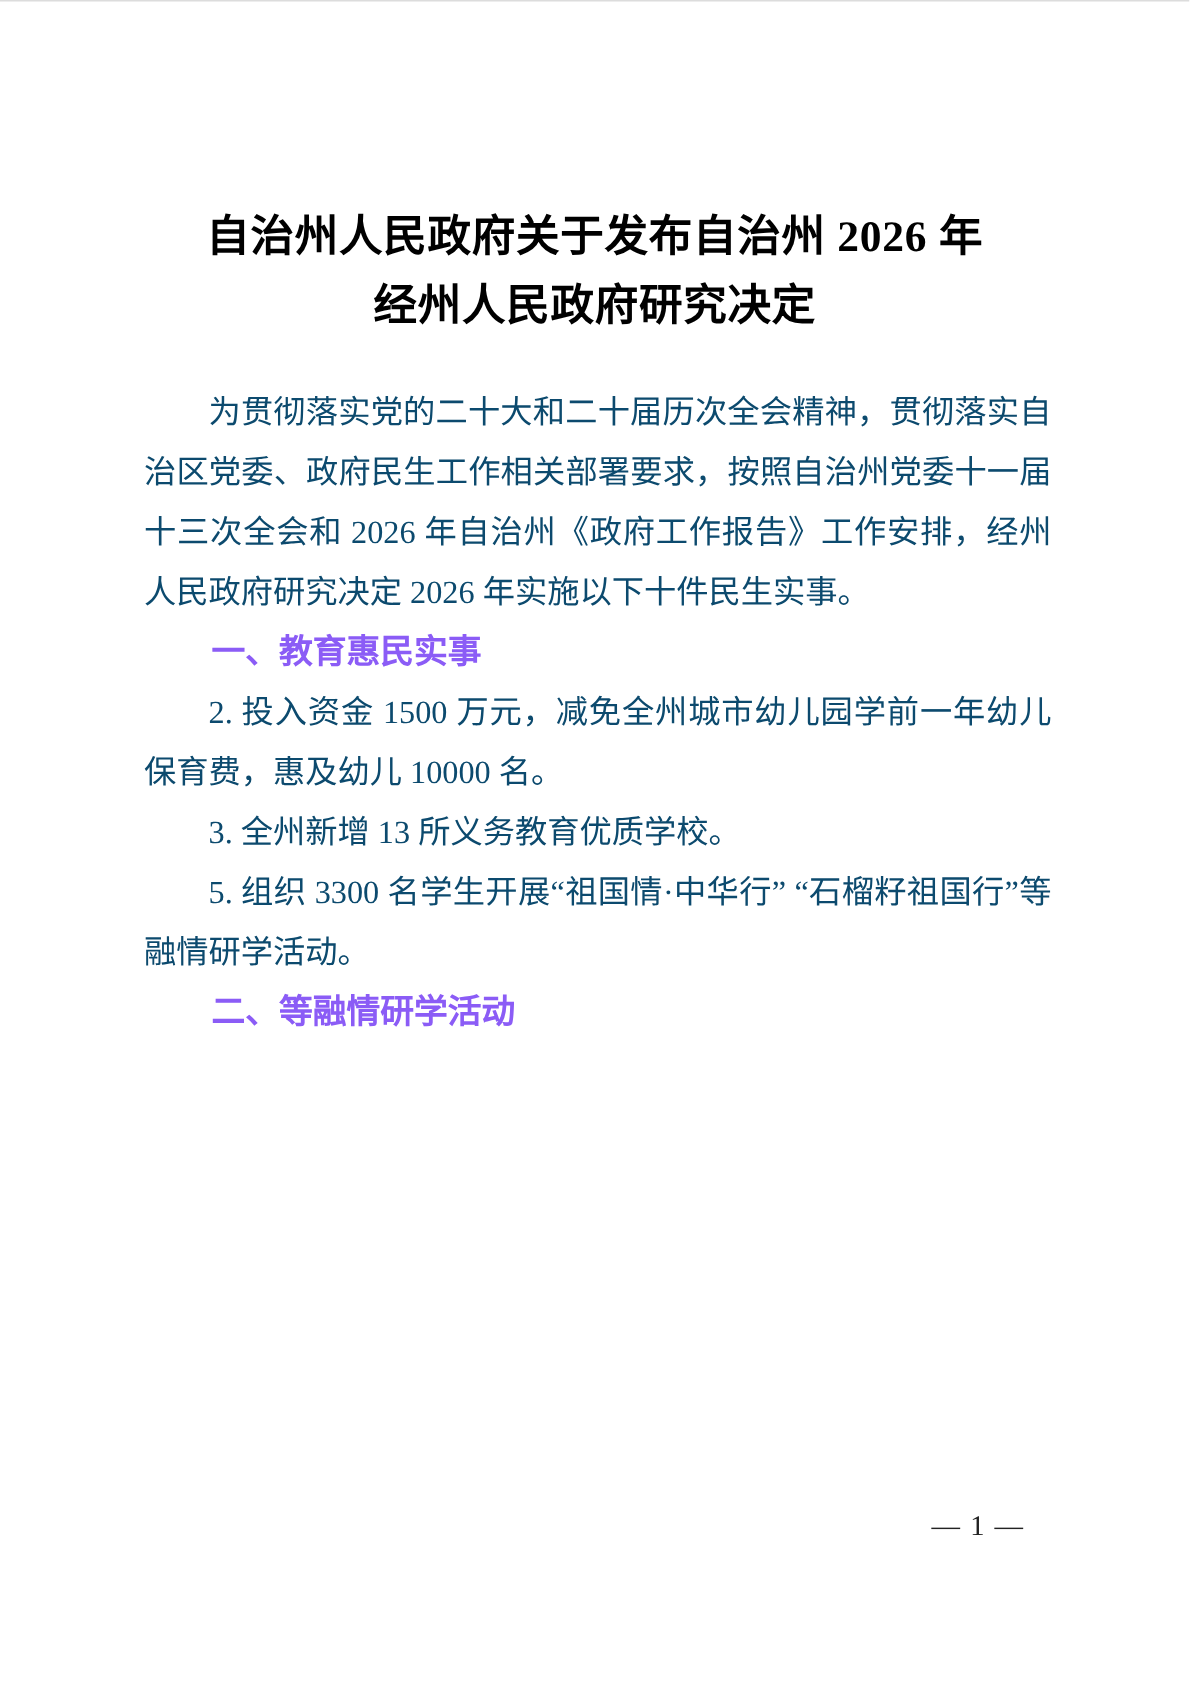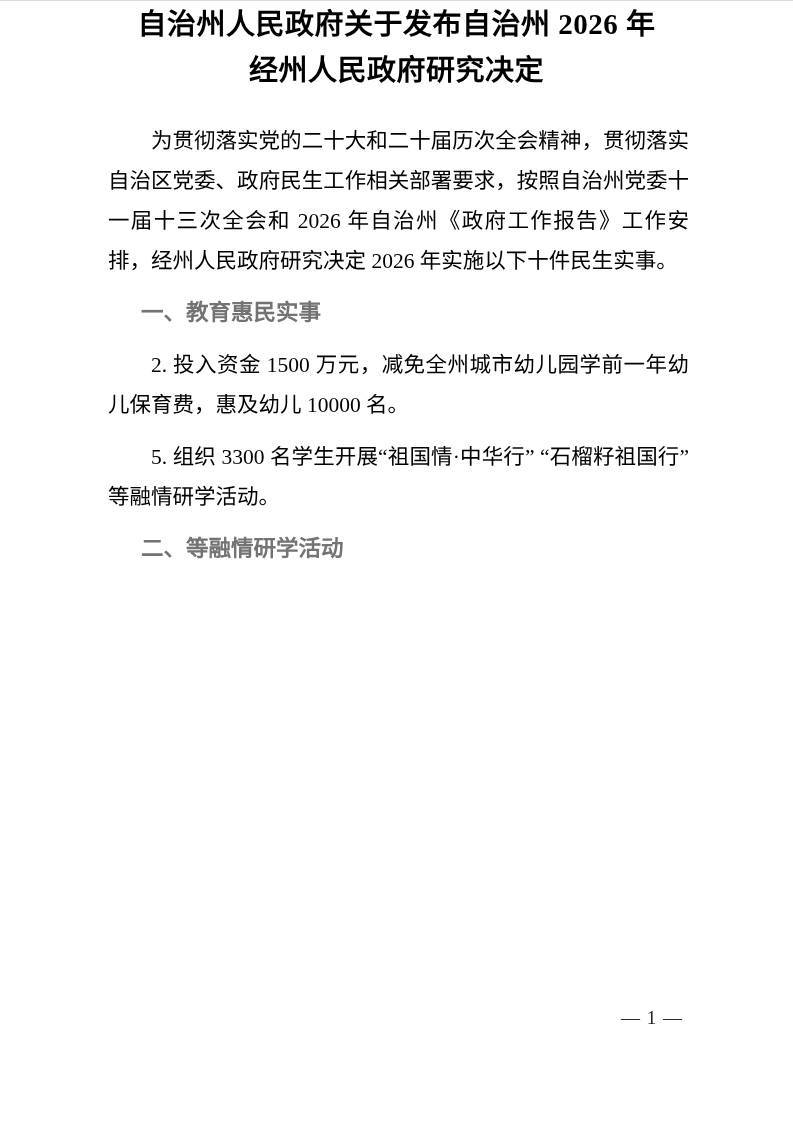--- a/index.html
+++ b/index.html
@@ -11,52 +11,53 @@
     position: relative;
     width: 793px;
     height: 1122px;
     background: #ffffff;
     color: #111111;
     border-top: 1px solid #dcdcdc;
     box-sizing: border-box;
     overflow: hidden;
   }
   .title {
+    padding-top: 134px;
     text-align: center;
     font-family: "Liberation Serif", "DejaVu Serif", serif;
     font-weight: bold;
     font-size: 29px;
     line-height: 46px;
     color: #000000;
     letter-spacing: 0.5px;
   }
   .content {
     margin: 28px 92px 0 96px;
     text-align: justify;
   }
   .para {
-    margin: 12px;
+    margin: 0;
     font-family: "Liberation Serif", "DejaVu Serif", serif;
     font-size: 21.5px;
     line-height: 40px;
     text-indent: 2em;
     text-align: justify;
-    color: #000000;
+    color: #0c4a6e;
   }
   .para.tight {
     letter-spacing: -0.6px;
   }
   .heading {
     margin: 0;
     font-family: "Liberation Sans", "DejaVu Sans", sans-serif;
     font-weight: bold;
     font-size: 22.5px;
     line-height: 40px;
     text-indent: 2em;
-    color: #737373;
+    color: #8b5cf6;
   }
   .footer {
     position: absolute;
     top: 1006px;
     right: 110px;
     font-family: "Liberation Serif", "DejaVu Serif", serif;
     font-size: 19px;
     color: #222222;
     letter-spacing: 1px;
   }
@@ -68,19 +69,20 @@
 
   <div class="title">
     <div>自治州人民政府关于发布自治州 2026 年</div>
     <div>经州人民政府研究决定</div>
   </div>
 
   <div class="content">
     <p class="para">为贯彻落实党的二十大和二十届历次全会精神，贯彻落实自治区党委、政府民生工作相关部署要求，按照自治州党委十一届十三次全会和 2026 年自治州《政府工作报告》工作安排，经州人民政府研究决定 2026 年实施以下十件民生实事。</p>
     <p class="heading">一、教育惠民实事</p>
     <p class="para">2. 投入资金 1500 万元，减免全州城市幼儿园学前一年幼儿保育费，惠及幼儿 10000 名。</p>
+    <p class="para">3. 全州新增 13 所义务教育优质学校。</p>
     <p class="para">5. 组织 3300 名学生开展“祖国情·中华行” “石榴籽祖国行”等融情研学活动。</p>
     <p class="heading">二、等融情研学活动</p>
   </div>
 
   <div class="footer">— 1 —</div>
 
 </div>
 
 </body></html>

